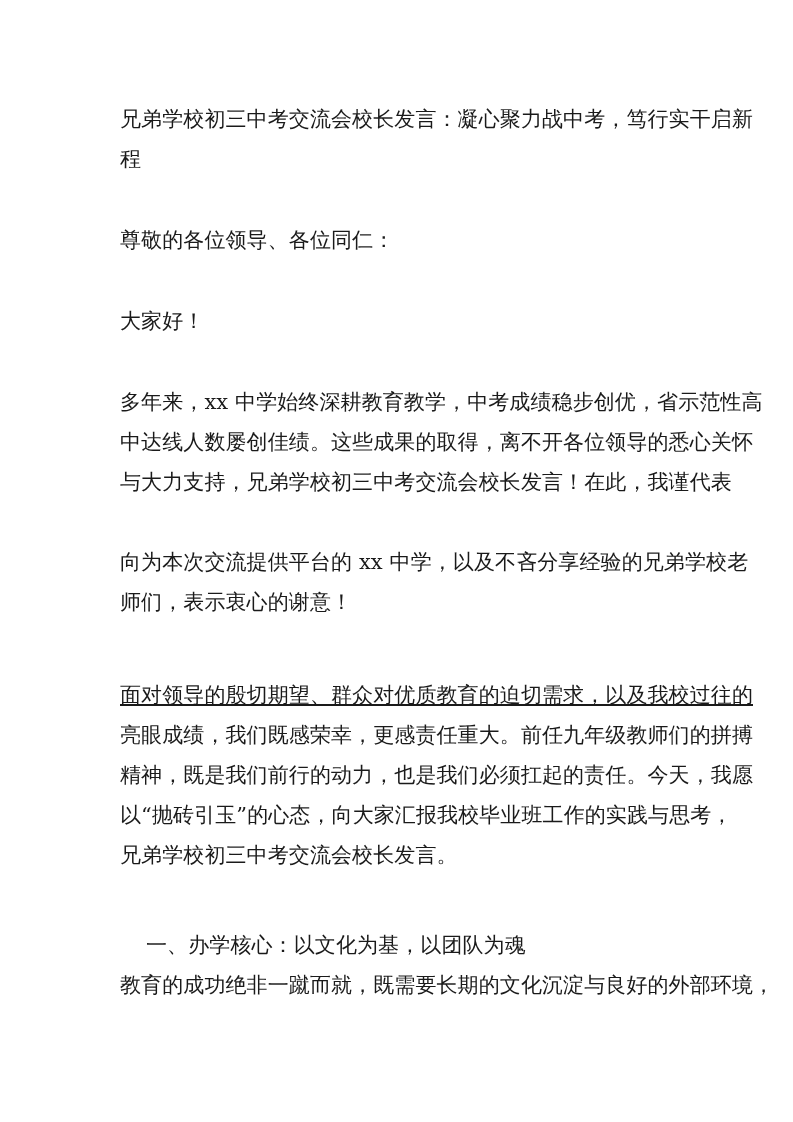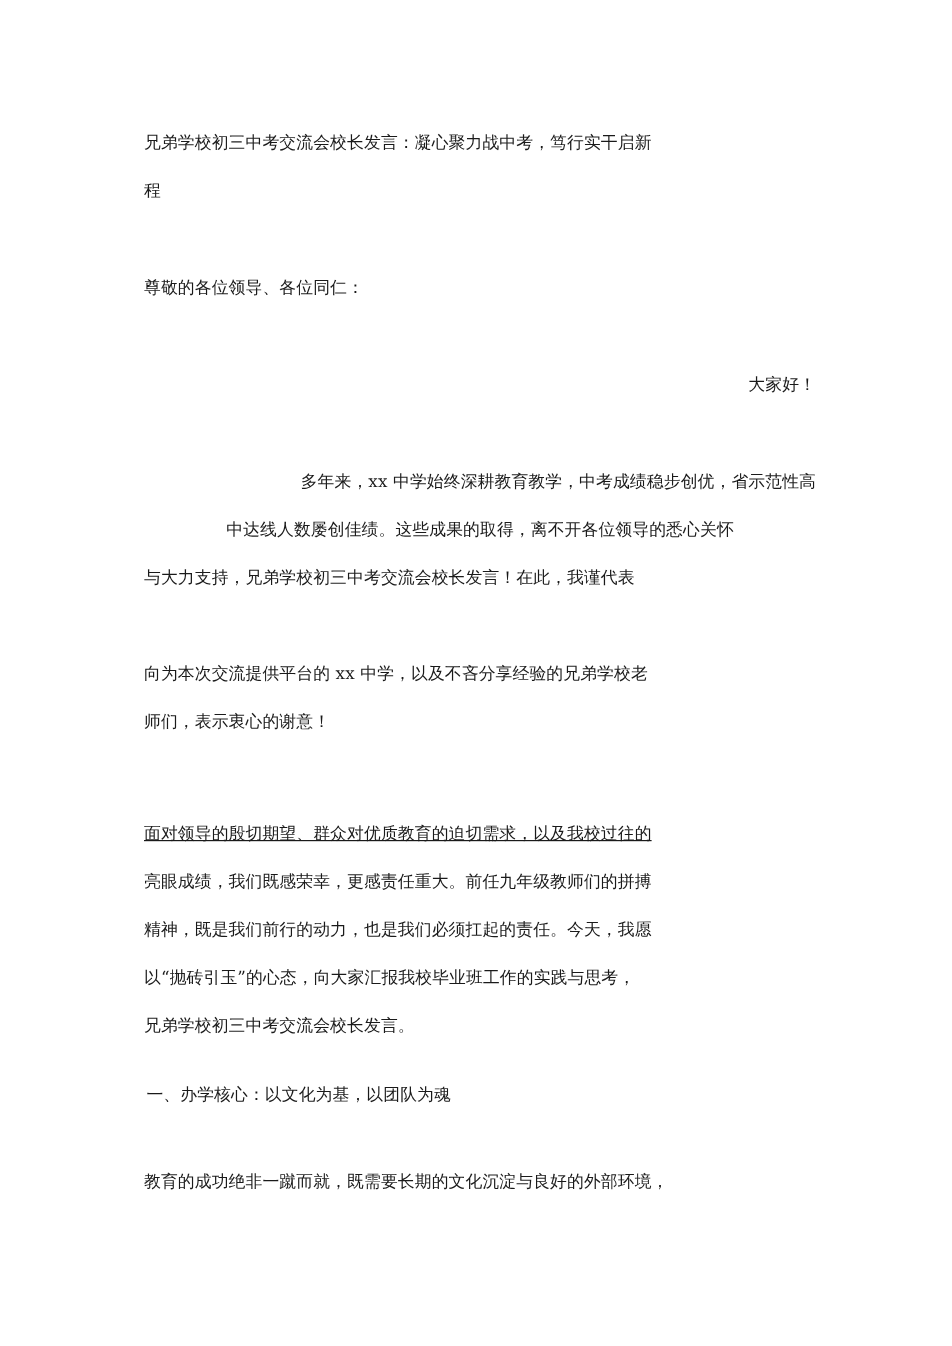--- a/index.html
+++ b/index.html
@@ -20,51 +20,51 @@
       left: 0;
       top: 0;
       width: 793px;
       height: 1122px;
       background: #ffffff;
     }
     .line {
       position: absolute;
       left: 120px;
       width: 560px;
-      font-size: 14px;
+      font-size: 21px;
       line-height: 22px;
       height: 22px;
       white-space: nowrap;
       letter-spacing: 0.1px;
     }
     .heading-line {
       left: 122px;
     }
   </style>
 </head>
 <body>
 
 <div class="page">
 
   <div class="line" style="top:108px;">兄弟学校初三中考交流会校长发言：凝心聚力战中考，笃行实干启新</div>
   <div class="line" style="top:148px;">程</div>
 
   <div class="line" style="top:229px;">尊敬的各位领导、各位同仁：</div>
 
-  <div class="line" style="top:310px;text-align:right;">大家好！</div>
+  <div class="line" style="top:310px;">大家好！</div>
 
   <div class="line" style="top:391px;text-align:right;">多年来，xx 中学始终深耕教育教学，中考成绩稳步创优，省示范性高</div>
   <div class="line" style="top:431px;text-align:center;">中达线人数屡创佳绩。这些成果的取得，离不开各位领导的悉心关怀</div>
   <div class="line" style="top:471px;">与大力支持，兄弟学校初三中考交流会校长发言！在此，我谨代表</div>
   <div class="line" style="top:551px;">向为本次交流提供平台的 xx 中学，以及不吝分享经验的兄弟学校老</div>
   <div class="line" style="top:591px;">师们，表示衷心的谢意！</div>
 
   <div class="line" style="top:684px;text-decoration:underline;">面对领导的殷切期望、群众对优质教育的迫切需求，以及我校过往的</div>
   <div class="line" style="top:724px;">亮眼成绩，我们既感荣幸，更感责任重大。前任九年级教师们的拼搏</div>
   <div class="line" style="top:764px;">精神，既是我们前行的动力，也是我们必须扛起的责任。今天，我愿</div>
   <div class="line" style="top:804px;">以“抛砖引玉”的心态，向大家汇报我校毕业班工作的实践与思考，</div>
   <div class="line" style="top:844px;">兄弟学校初三中考交流会校长发言。</div>
 
-  <div class="line heading-line" style="top:902px;">一、办学核心：以文化为基，以团队为魂</div>
+  <div class="line heading-line" style="top:934px;margin-left:24px;">一、办学核心：以文化为基，以团队为魂</div>
 
   <div class="line" style="top:974px;">教育的成功绝非一蹴而就，既需要长期的文化沉淀与良好的外部环境，</div>
 
 </div>
 
 </body></html>

